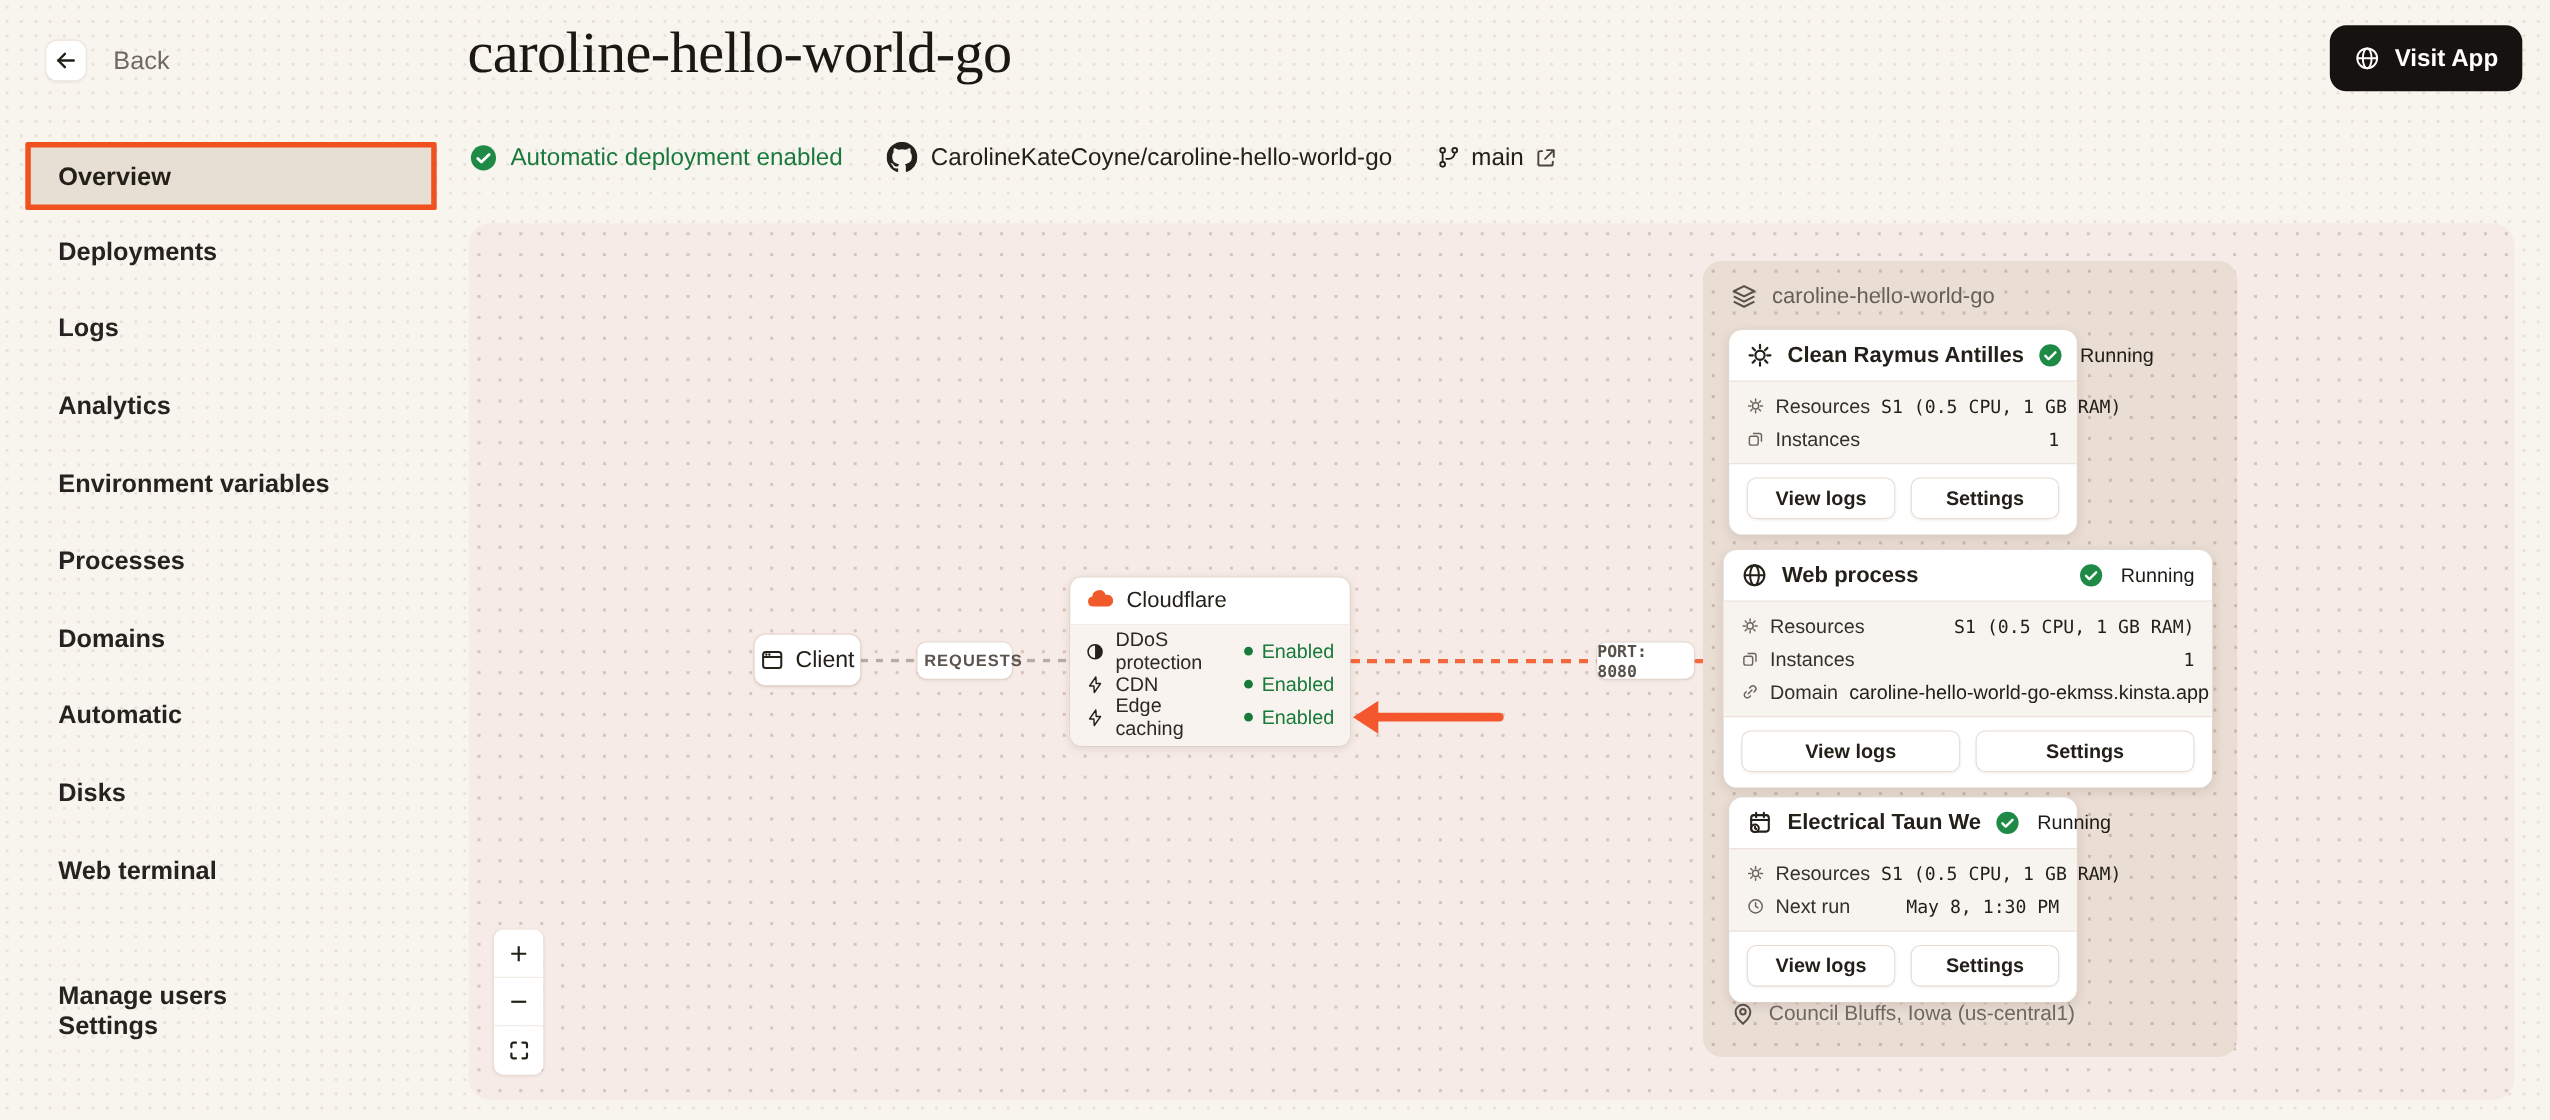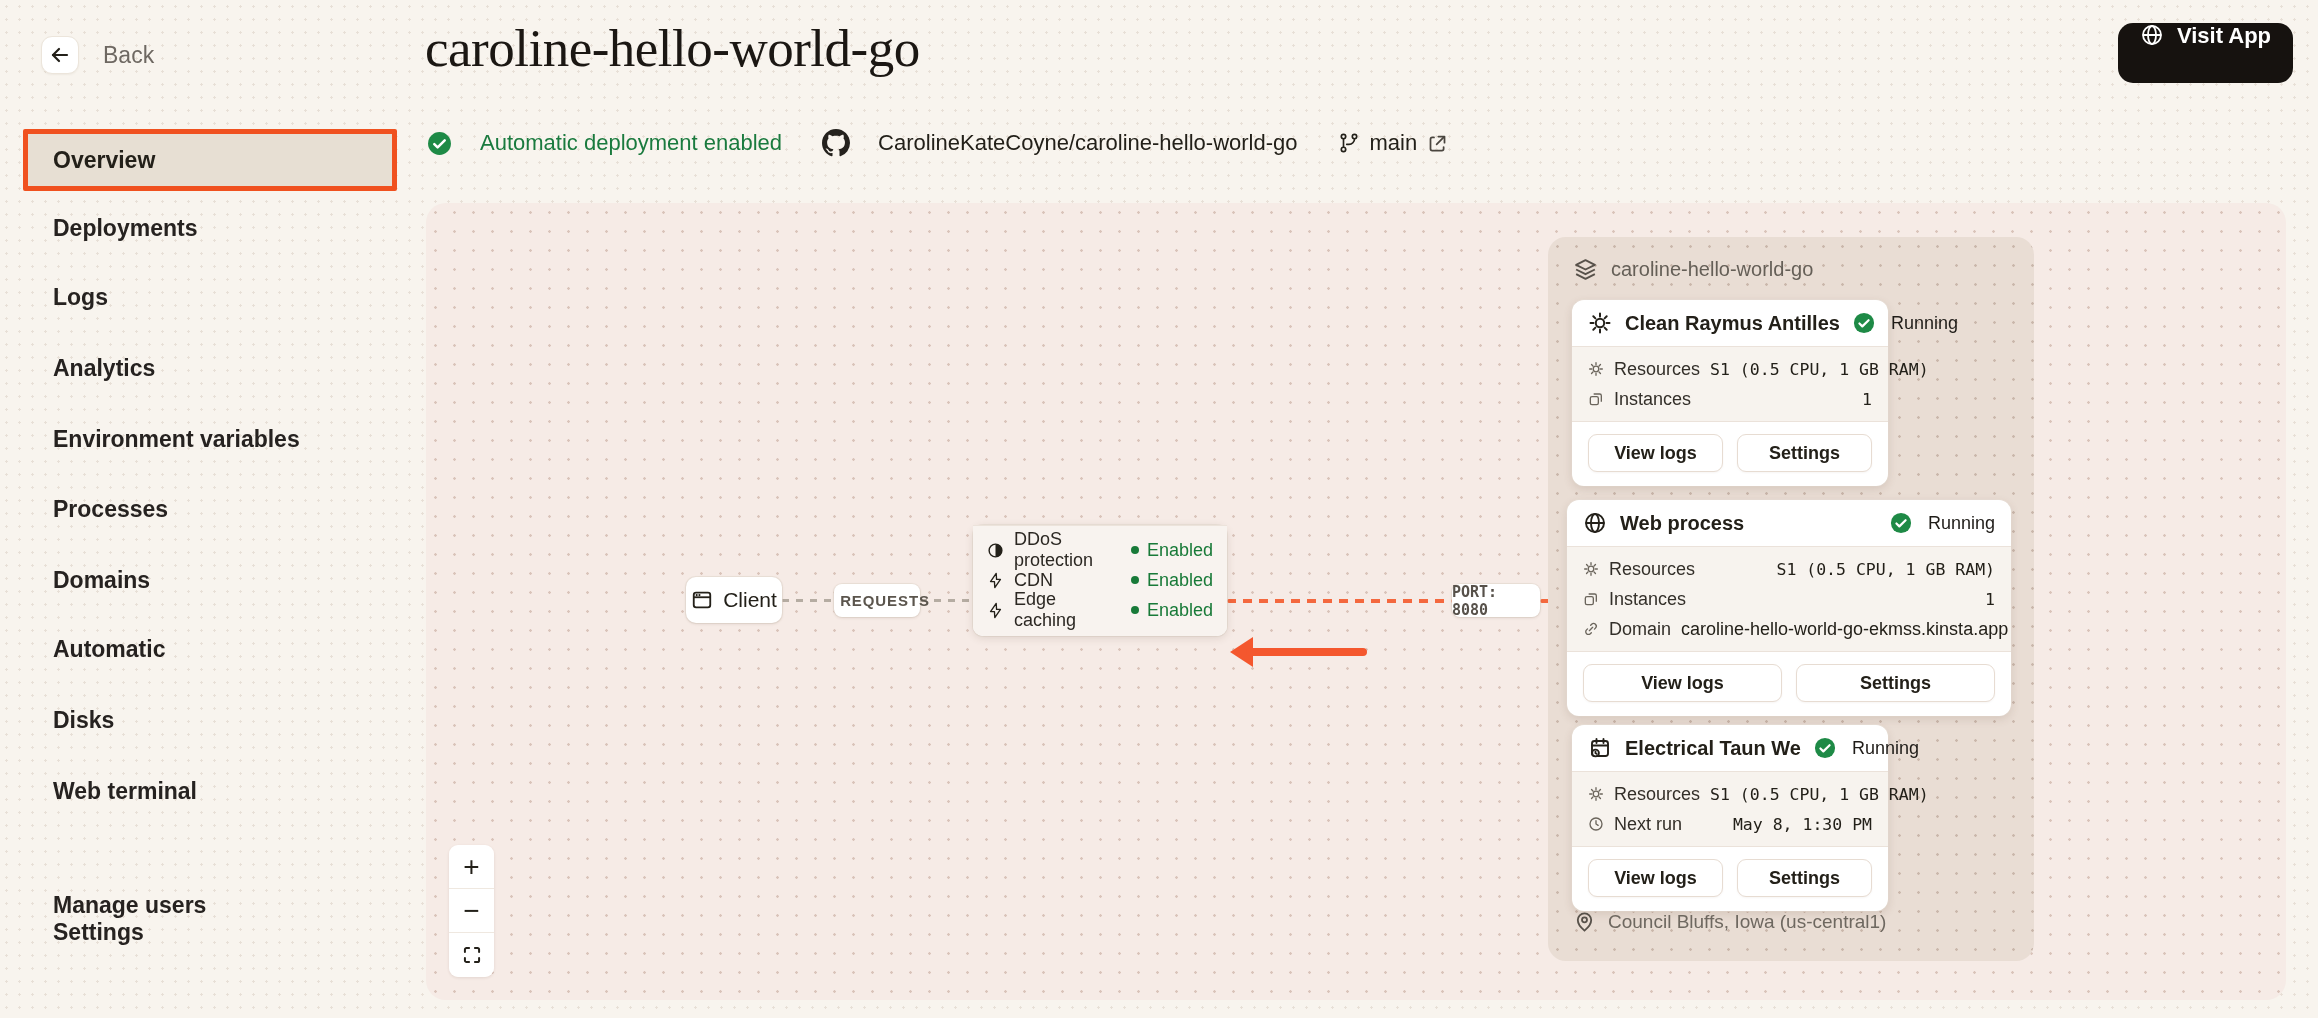--- a/index.html
+++ b/index.html
@@ -22,40 +22,40 @@
   }
   .back-label { position:absolute; left:103px; top:42px; font-size:23px; font-weight:500; color:#6e6862; }
   .page-title {
     position:absolute; left:425px; top:18px;
     font-family:"Liberation Serif","DejaVu Serif",serif;
     font-size:53px; font-weight:500; color:#1b1713; letter-spacing:-0.5px;
   }
   .visit-btn {
     position:absolute; left:2118px; top:23px; width:175px; height:60px;
     background:#16120f; color:#fff; border:none; border-radius:15px;
-    display:flex; align-items:flex-start; justify-content:center; gap:13px;
+    display:flex; align-items:center; justify-content:center; gap:13px;
     font-size:22px; font-weight:600; cursor:pointer;
     font-family:"Liberation Sans","DejaVu Sans",sans-serif;
   }
 
   
   .side-item {
     position:absolute; left:53px; height:44px; display:flex; align-items:center;
     font-size:23px; font-weight:600; color:#262220; cursor:pointer; white-space:nowrap;
   }
   .side-active-box {
     position:absolute; left:23px; top:129px; width:374px; height:62px;
     border:5px solid #f0511f; background:#e7dfd3; border-radius:2px; cursor:pointer;
     display:flex; align-items:center; padding-left:25px;
   }
   .side-active-box .side-active-label { font-size:23px; font-weight:600; color:#232019; }
 
   
   .status-bar { position:absolute; left:427px; top:125px; height:36px; display:flex; align-items:center; gap:40px; }
-  .status-group { display:flex; align-items:center; gap:28px; }
+  .status-group { display:flex; align-items:center; gap:12px; }
   .status-deploy { color:#1a7a3e; font-size:22px; font-weight:500; }
   .repo-text { color:#232019; font-size:22px; font-weight:500; }
   .branch-group { display:flex; align-items:center; gap:10px; cursor:pointer; }
   .branch-text { color:#232019; font-size:22px; font-weight:500; }
 
   
   .canvas {
     position:absolute; left:426px; top:203px; width:1860px; height:797px;
     border-radius:20px; overflow:hidden;
     background-color:#f6ebe6;
@@ -257,20 +257,28 @@
             <path d="M3 9h18"></path>
             <path d="M6.2 6.6h.01M9.2 6.6h.01" stroke-linecap="round" stroke-width="2.4"></path>
           </svg>
       </span>
       <span>Client</span>
     </div>
 
     <div class="chip chip-requests">REQUESTS</div>
 
     <div class="cf-card">
+      <div class="cf-header">
+        <span>
+          <svg width="26" height="26" viewBox="0 0 24 24" fill="#f15b2b">
+              <path d="M19.2 17H6.3a4.3 4.3 0 01-.8-8.53A5.8 5.8 0 0116.8 7.2a4.9 4.9 0 012.4 9.8z"></path>
+            </svg>
+        </span>
+        <span class="cf-title">Cloudflare</span>
+      </div>
       <div class="cf-body">
         <div class="cf-row">
           <span class="prow-icon">
             <svg width="17" height="17" viewBox="0 0 24 24">
                 <circle cx="12" cy="12" r="9" fill="none" stroke="#232019" stroke-width="2"></circle>
                 <path d="M12 3a9 9 0 010 18z" fill="#232019"></path>
               </svg>
           </span>
           <span class="cf-label">DDoS protection</span>
           <span class="cf-status">

